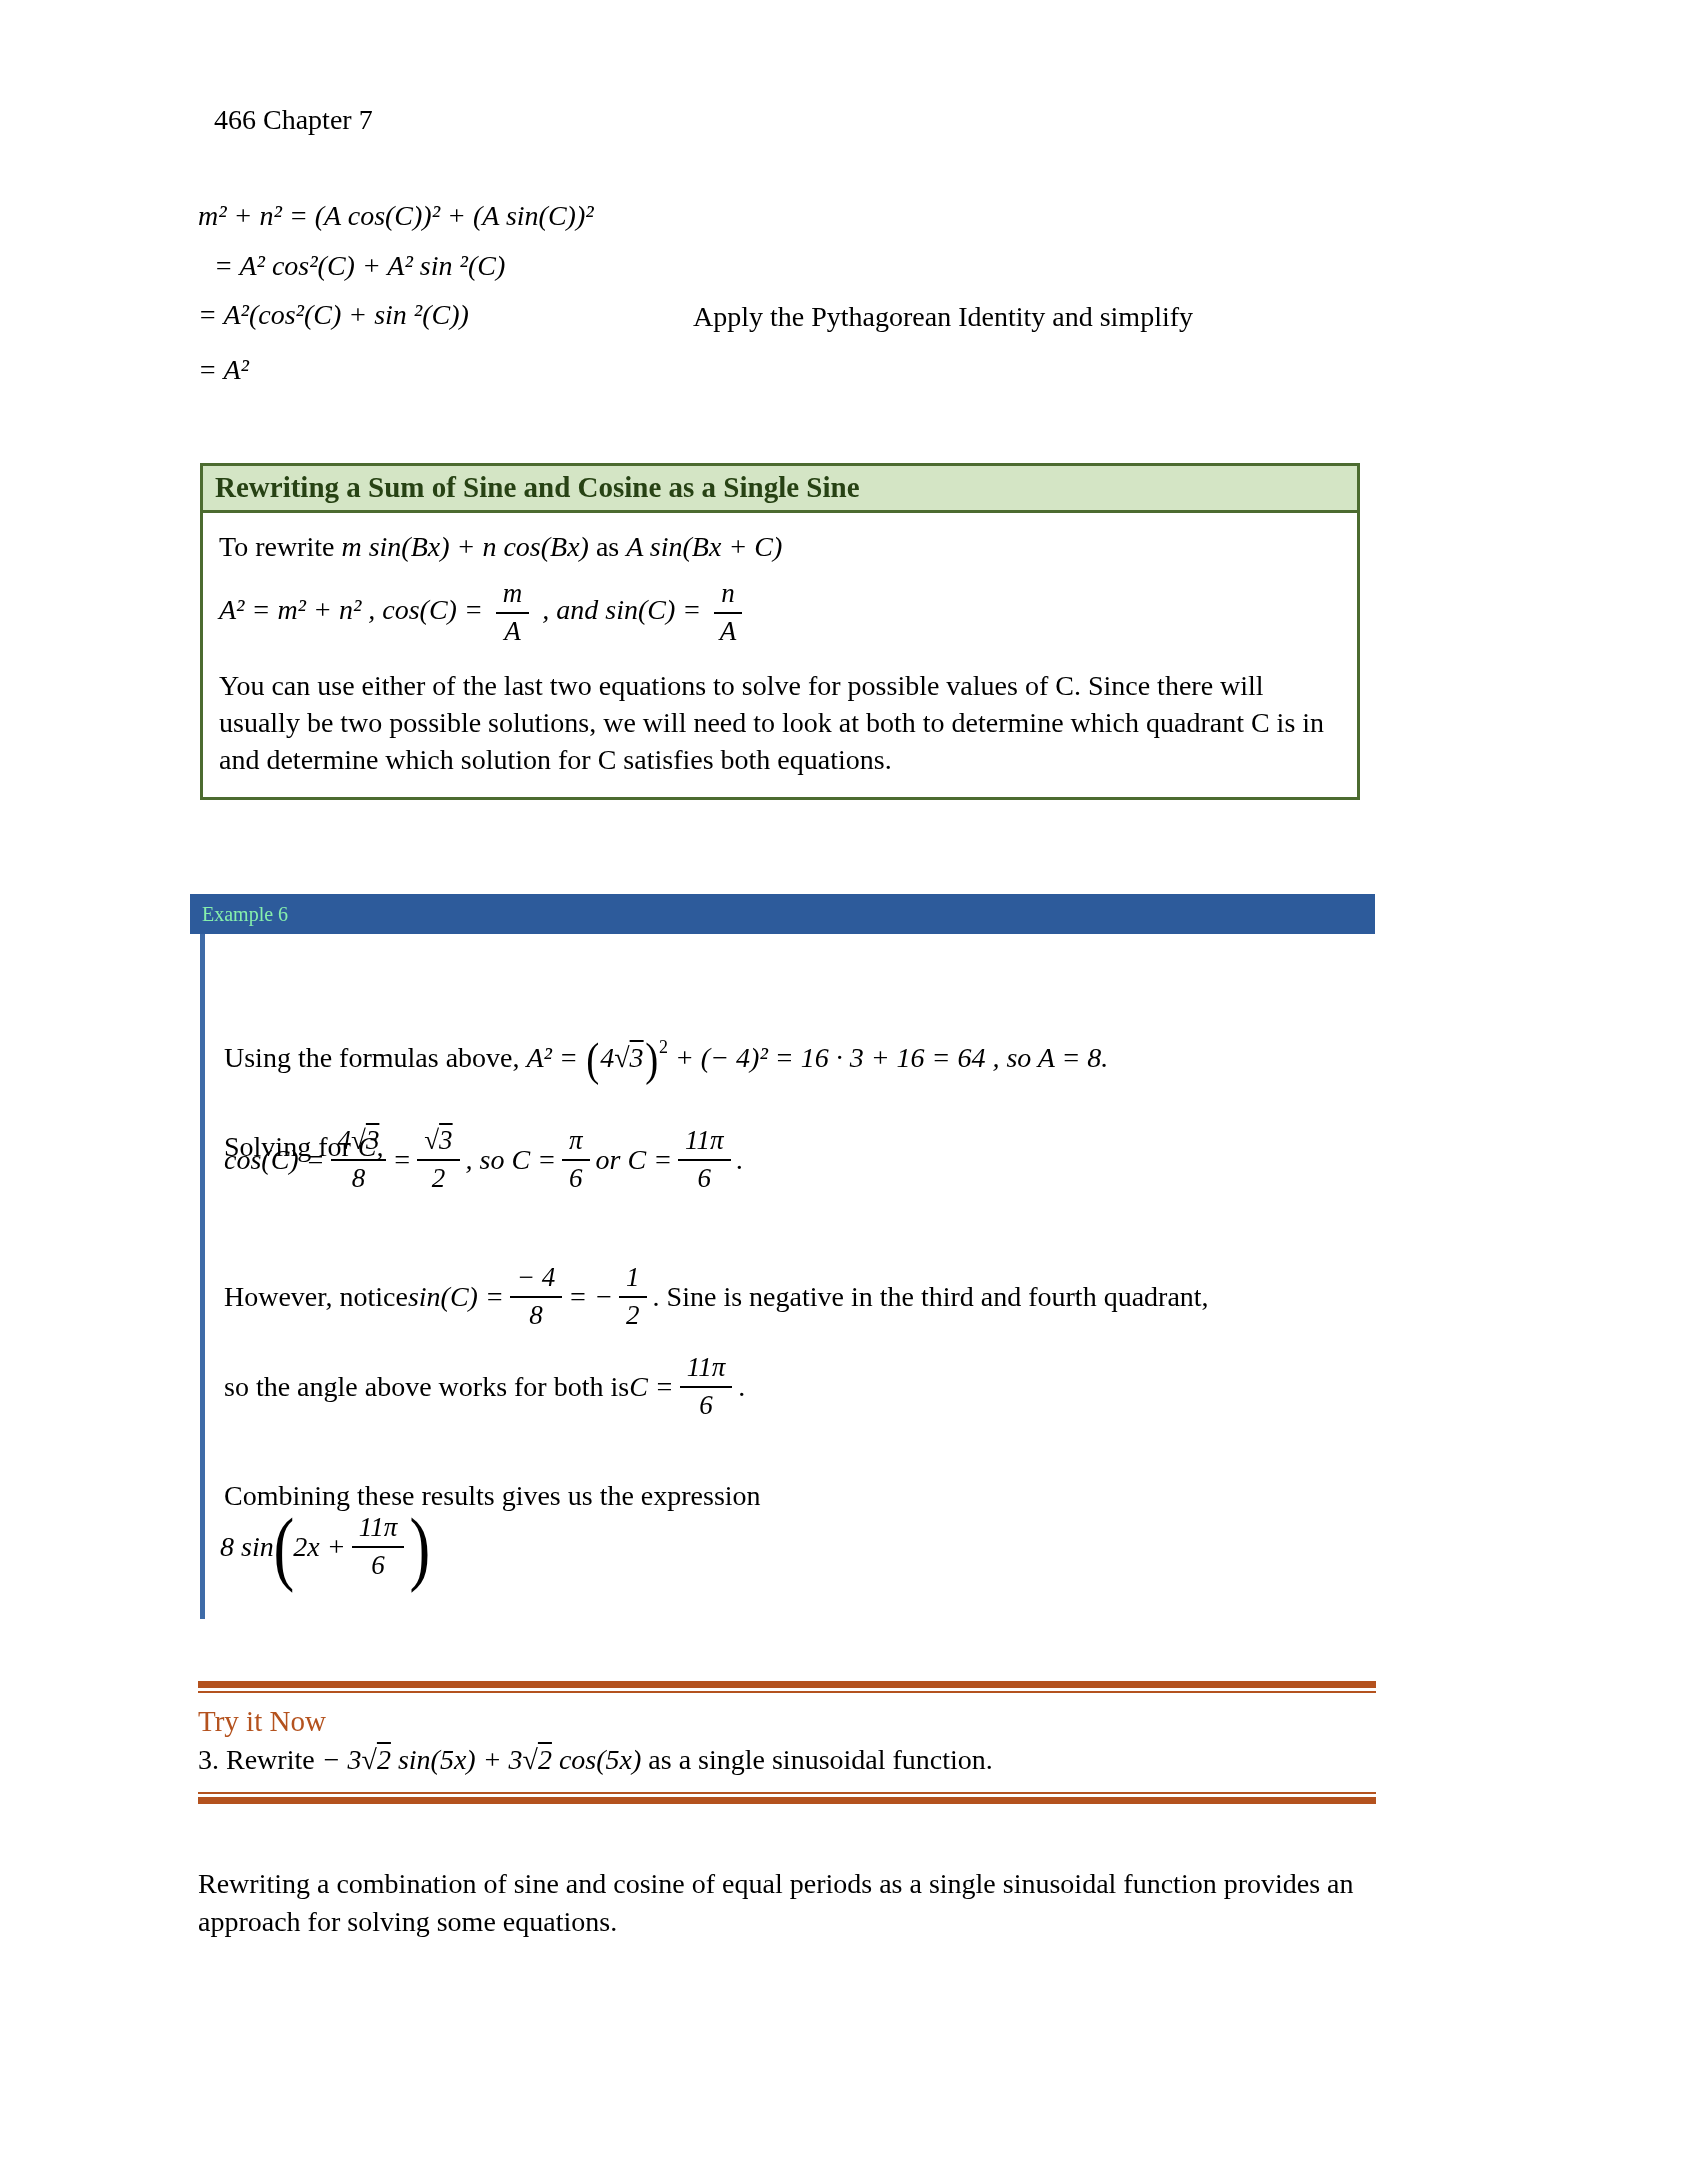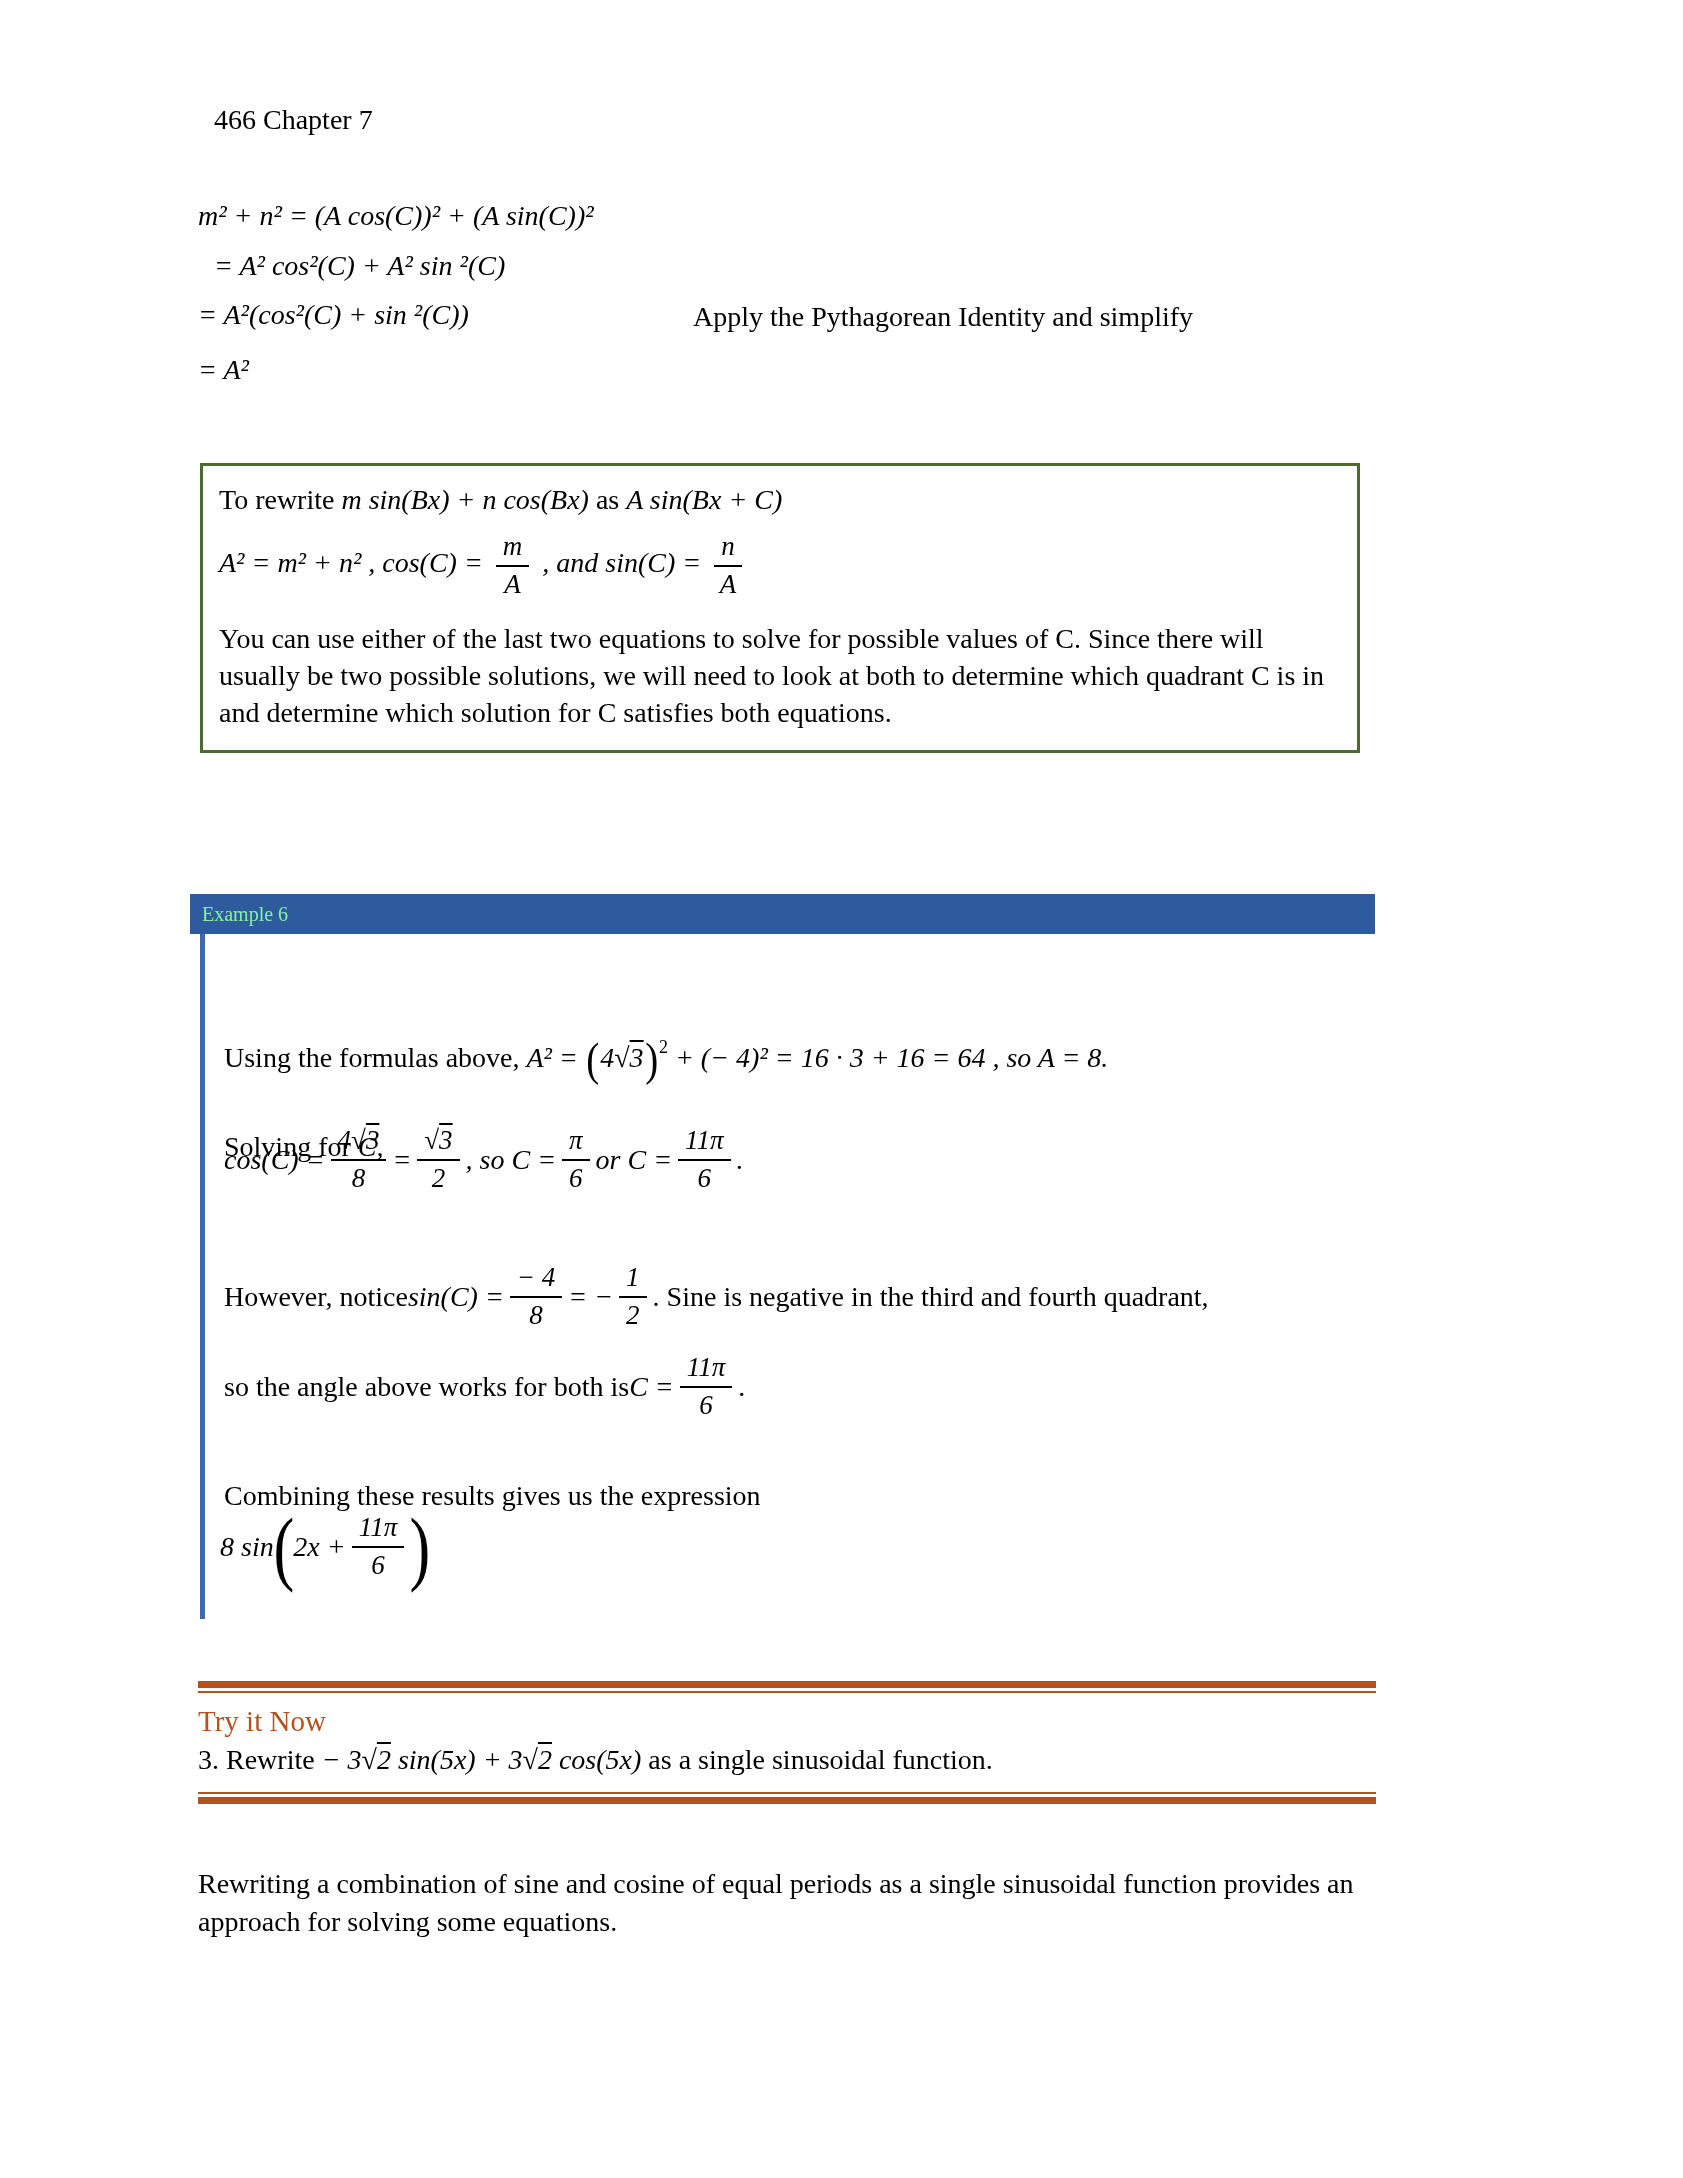--- a/index.html
+++ b/index.html
@@ -108,20 +108,21 @@
 
   <div class="line hdr t">466  Chapter 7</div>
 
   <div class="line m" style="left:198px; top:198px;">m² + n² = (A cos(C))² + (A sin(C))²</div>
   <div class="line m" style="left:214px; top:248px;">= A² cos²(C) + A² sin ²(C)</div>
   <div class="line m" style="left:198px; top:297px;">= A²(cos²(C) + sin ²(C))</div>
   <div class="line t" style="left:693px; top:299px;">Apply the Pythagorean Identity and simplify</div>
   <div class="line m" style="left:198px; top:352px;">= A²</div>
 
   <div class="abs greenbox">
+    <div class="greenbox-title">Rewriting a Sum of Sine and Cosine as a Single Sine</div>
     <div class="greenbox-body">
       <div class="gb-introline">
         <span class="t">To rewrite  </span><span class="m">m sin(Bx) + n cos(Bx)</span><span class="t">  as  </span><span class="m">A sin(Bx + C)</span>
       </div>
       <div class="gb-formula">
         <span class="m">A² = m² + n² ,  cos(C) = </span><span class="frac">
             <span class="num"><span class="m">m</span></span>
             <span class="den"><span class="m">A</span></span>
           </span><span class="m"> , and  sin(C) = </span><span class="frac">
             <span class="num"><span class="m">n</span></span>

